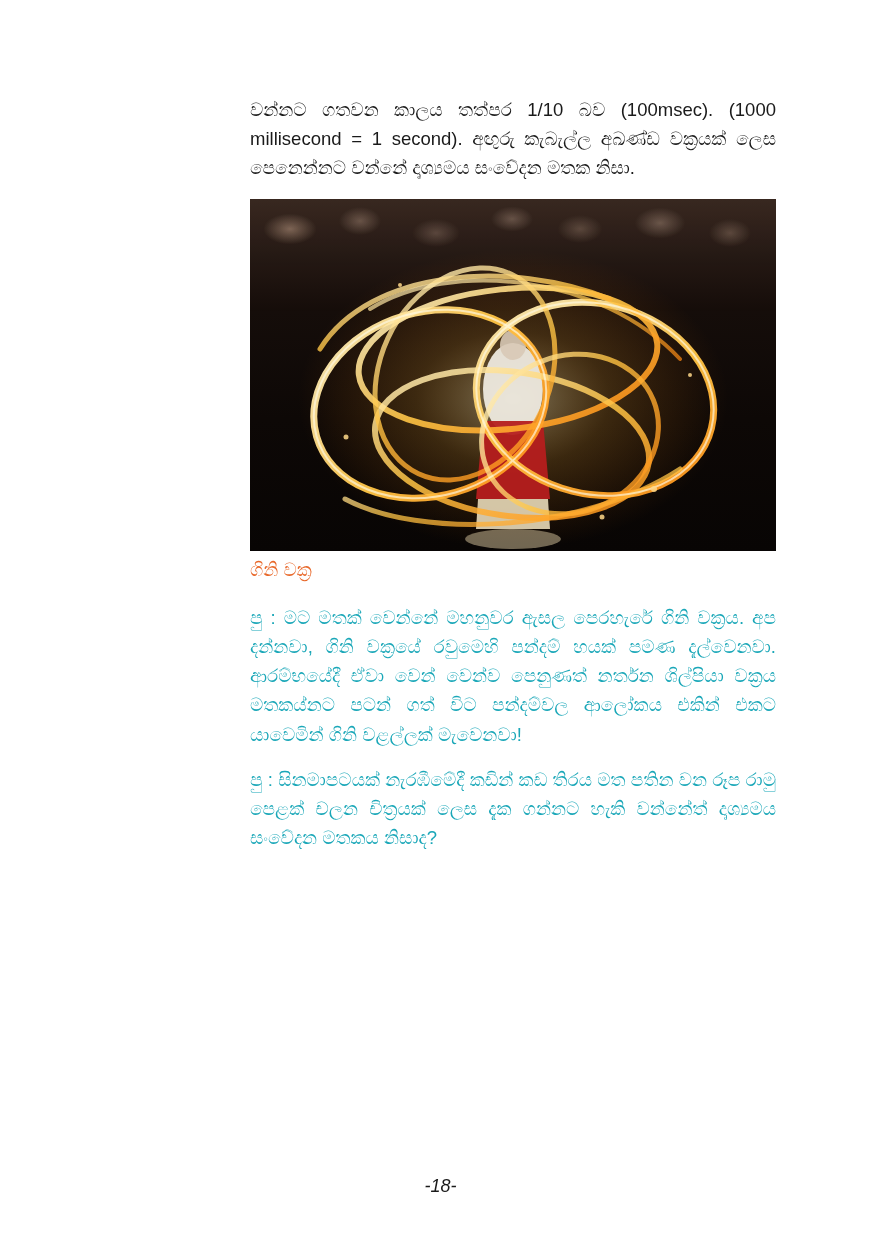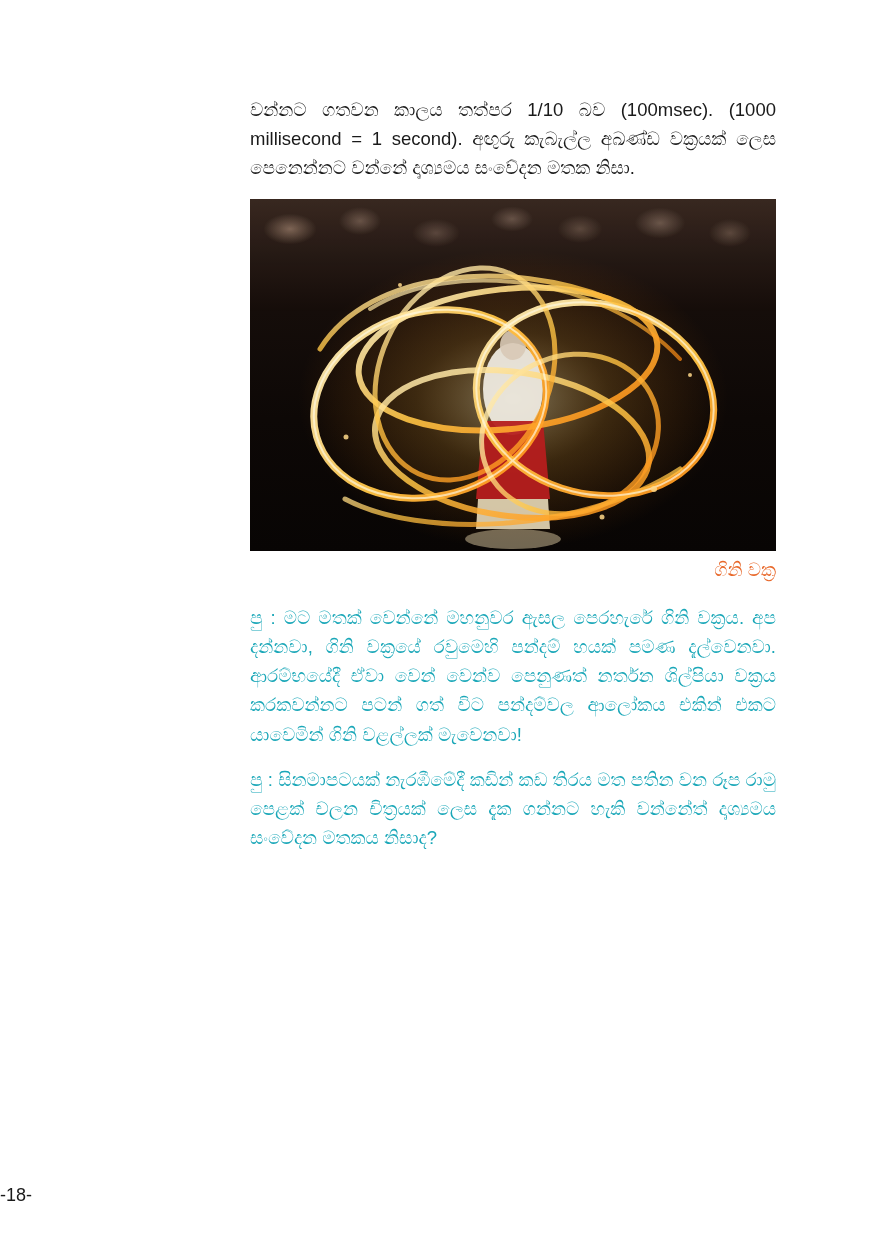--- a/index.html
+++ b/index.html
@@ -63,44 +63,45 @@
     opacity: 0.95;
   }
   .bg-floor {
     position: absolute;
     left: 0; right: 0; bottom: 0;
     height: 240px;
     background: linear-gradient(180deg, #150d0a 0%, #0d0806 45%, #080504 100%);
   }
   .figure-caption {
     margin-top: 8px;
-    text-align: right;
+    text-align: left;
     font-size: 18.5px;
     color: #e8682a;
   }
   .para-q {
     color: #1aa7b8;
     margin-top: 22px;
   }
   .para-a {
     color: #1a1a1a;
     margin-top: 2px;
   }
   .para-q2 {
     color: #1aa7b8;
     margin-top: 16px;
   }
   .page-number {
     position: absolute;
     left: 0;
     right: 0;
-    bottom: 44px;
-    text-align: left;
+    bottom: 53px;
+    text-align: center;
     font-size: 18px;
     color: #1a1a1a;
+    font-style: italic;
   }
 </style>
 </head>
 <body>
 
 <div class="page">
 
   <div class="content">
 
     <p class="para-intro">වන්නට ගතවන කාලය තත්පර 1/10 බව (100msec). (1000 millisecond = 1 second). අඟුරු කැබැල්ල අඛණ්ඩ වක්‍රයක් ලෙස පෙනෙන්නට වන්නේ දෘශ්‍යමය සංවේදන මතක නිසා.</p>
@@ -155,21 +156,21 @@
             <circle cx="96" cy="238" r="2.5"></circle>
             <circle cx="440" cy="176" r="2"></circle>
             <circle cx="150" cy="86" r="2"></circle>
             <circle cx="352" cy="318" r="2.5"></circle>
           </g>
         </svg>
       </div>
       <figcaption class="figure-caption">ගිනි වක්‍ර</figcaption>
     </figure>
 
-    <p class="para-q">පු : මට මතක් වෙන්නේ මහනුවර ඇසල පෙරහැරේ ගිනි වක්‍රය. අප දන්නවා, ගිනි වක්‍රයේ රවුමෙහි පන්දම් හයක් පමණ දැල්වෙනවා. ආරම්භයේදී ඒවා වෙන් වෙන්ව පෙනුණත් නර්තන ශිල්පියා වක්‍රය කරකවන්නට පටන් ගත් විට පන්දම්වල ආලෝකය එකින් එකට යාවෙමින් ගිනි වළල්ලක් මැවෙනවා!</p>
+    <p class="para-q">පු : මට මතක් වෙන්නේ මහනුවර ඇසල පෙරහැරේ ගිනි වක්‍රය. අප දන්නවා, ගිනි වක්‍රයේ රවුමෙහි පන්දම් හයක් පමණ දැල්වෙනවා. ආරම්භයේදී ඒවා වෙන් වෙන්ව පෙනුණත් නර්තන ශිල්පියා වක්‍රය මතකය්නට පටන් ගත් විට පන්දම්වල ආලෝකය එකින් එකට යාවෙමින් ගිනි වළල්ලක් මැවෙනවා!</p>
 
 
     <p class="para-q2">පු : සිනමාපටයක් නැරඹීමේදී කඩින් කඩ තිරය මත පතින වන රූප රාමු පෙළක් චලන චිත්‍රයක් ලෙස දැක ගන්නට හැකි වන්නේත් දෘශ්‍යමය සංවේදන මතකය නිසාද?</p>
 
   </div>
 
   <div class="page-number">-18-</div>
 
 </div>
 

